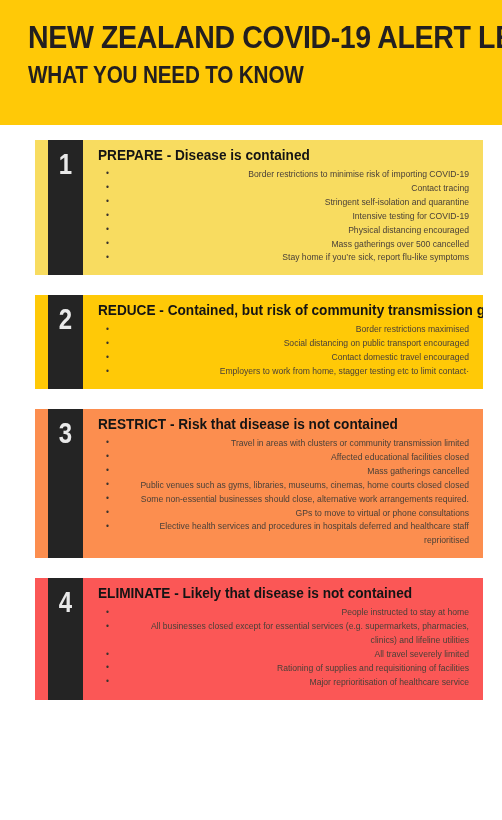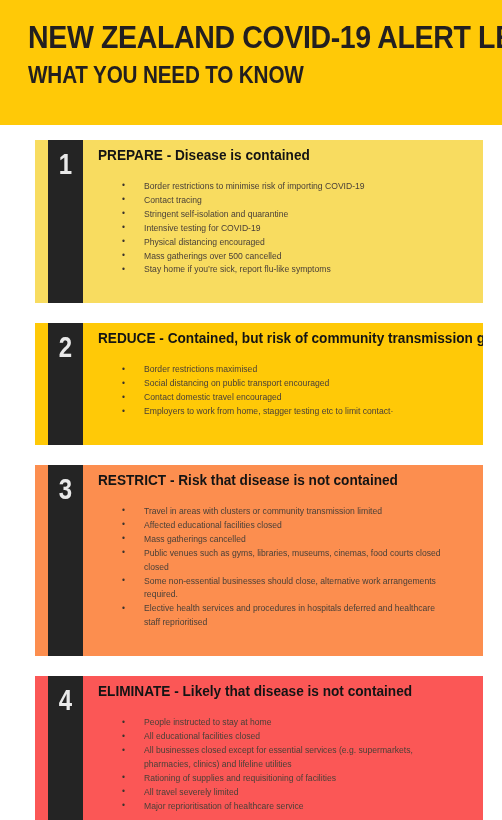--- a/index.html
+++ b/index.html
@@ -87,22 +87,23 @@
     font-size: 14.5px;
     line-height: 1.1;
     color: #141414;
     transform: scaleX(0.94);
     transform-origin: left center;
     white-space: nowrap;
     margin-bottom: 4px;
   }
   .level-list {
     list-style: none;
-    margin: 16px;
+    margin: 0;
     padding: 0;
+    text-align: right;
   }
   .level-list li {
     position: relative;
     padding-left: 30px;
     font-size: 8.6px;
     line-height: 1.62;
     color: #4a4038;
     margin: 0;
   }
   .level-list li::before {
@@ -163,35 +164,35 @@
     <div class="level-card lvl3" style="background: rgb(252, 142, 79);">
       <div class="level-numberbox" style="background: rgb(36, 36, 36);">
         <div class="level-number">3</div>
       </div>
       <div class="level-body">
         <div class="level-title">RESTRICT - Risk that disease is not contained</div>
         <ul class="level-list">
           <li>Travel in areas with clusters or community transmission limited</li>
           <li>Affected educational facilities closed</li>
           <li>Mass gatherings cancelled</li>
-          <li>Public venues such as gyms, libraries, museums, cinemas, food courts closed closed</li>
+          <li>Public venues such as gyms, libraries, museums, cinemas, home courts closed closed</li>
           <li>Some non-essential businesses should close, alternative work arrangements required.</li>
+          <li>GPs to move to virtual or phone  consultations</li>
           <li>Elective health  services and procedures in hospitals deferred and healthcare staff reprioritised</li>
         </ul>
       </div>
     </div>
     <div class="level-card lvl4" style="background: rgb(251, 87, 86);">
       <div class="level-numberbox" style="background: rgb(36, 36, 36);">
         <div class="level-number">4</div>
       </div>
       <div class="level-body">
         <div class="level-title">ELIMINATE - Likely that disease is not contained</div>
         <ul class="level-list">
           <li>People instructed to stay at home</li>
-          <li>All educational facilities closed</li>
           <li>All businesses closed except for essential services (e.g. supermarkets, pharmacies, clinics) and lifeline utilities</li>
+          <li>All travel severely limited</li>
           <li>Rationing of supplies and requisitioning of facilities</li>
-          <li>All travel severely limited</li>
           <li>Major reprioritisation of healthcare service</li>
         </ul>
       </div>
     </div>
   </div>
 
 </body></html>

